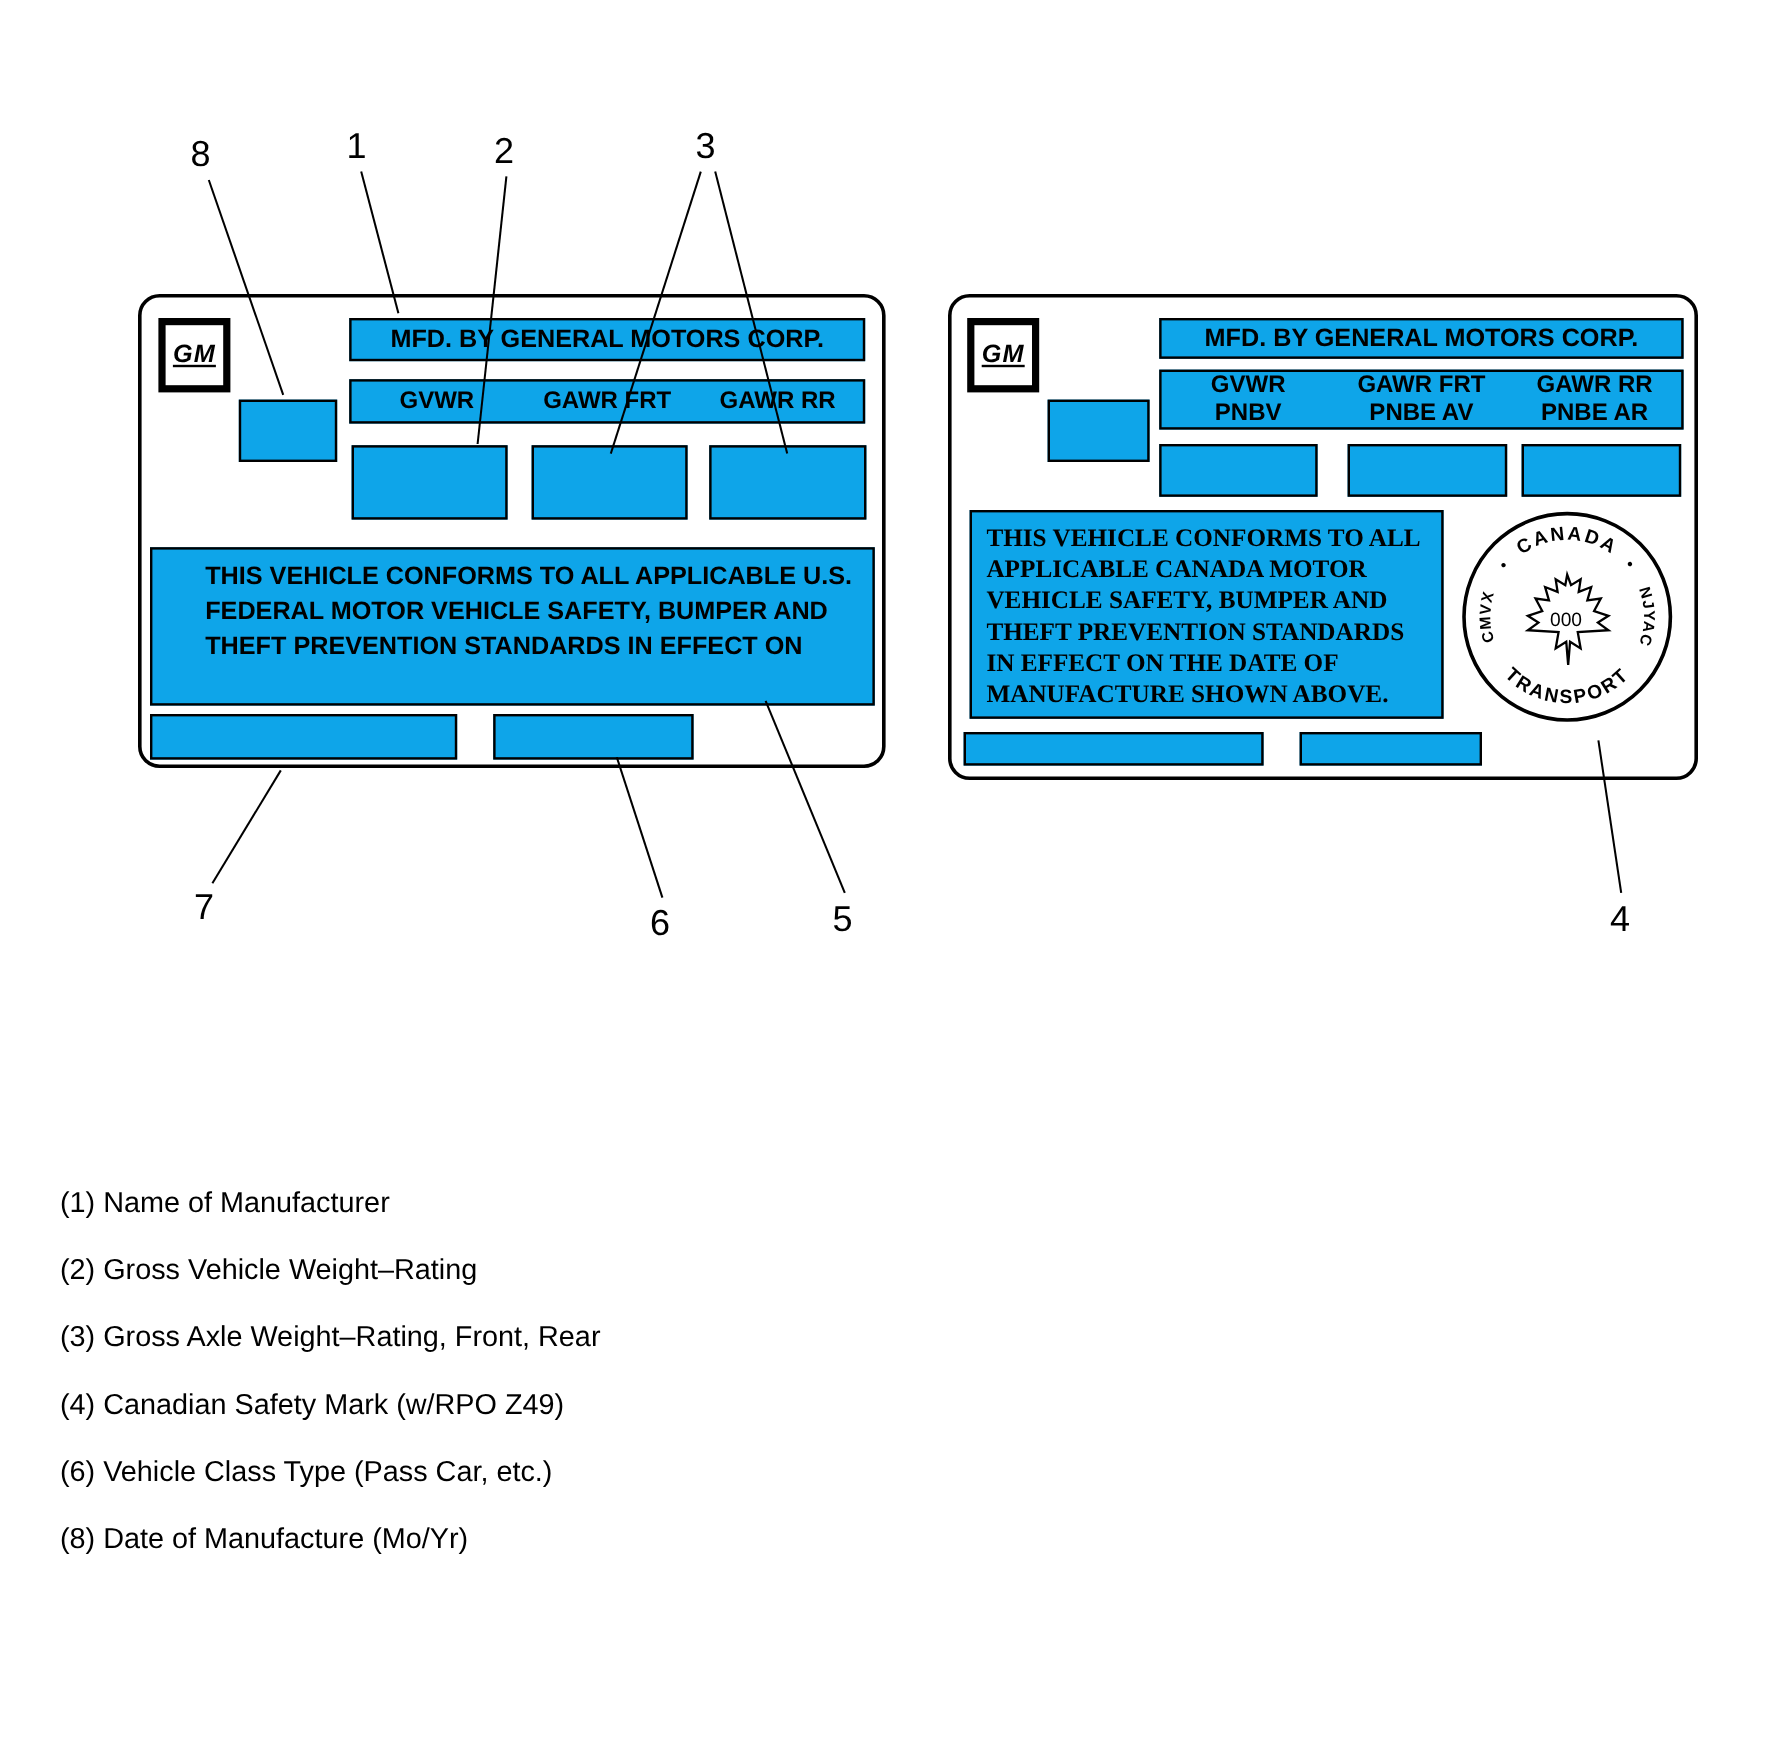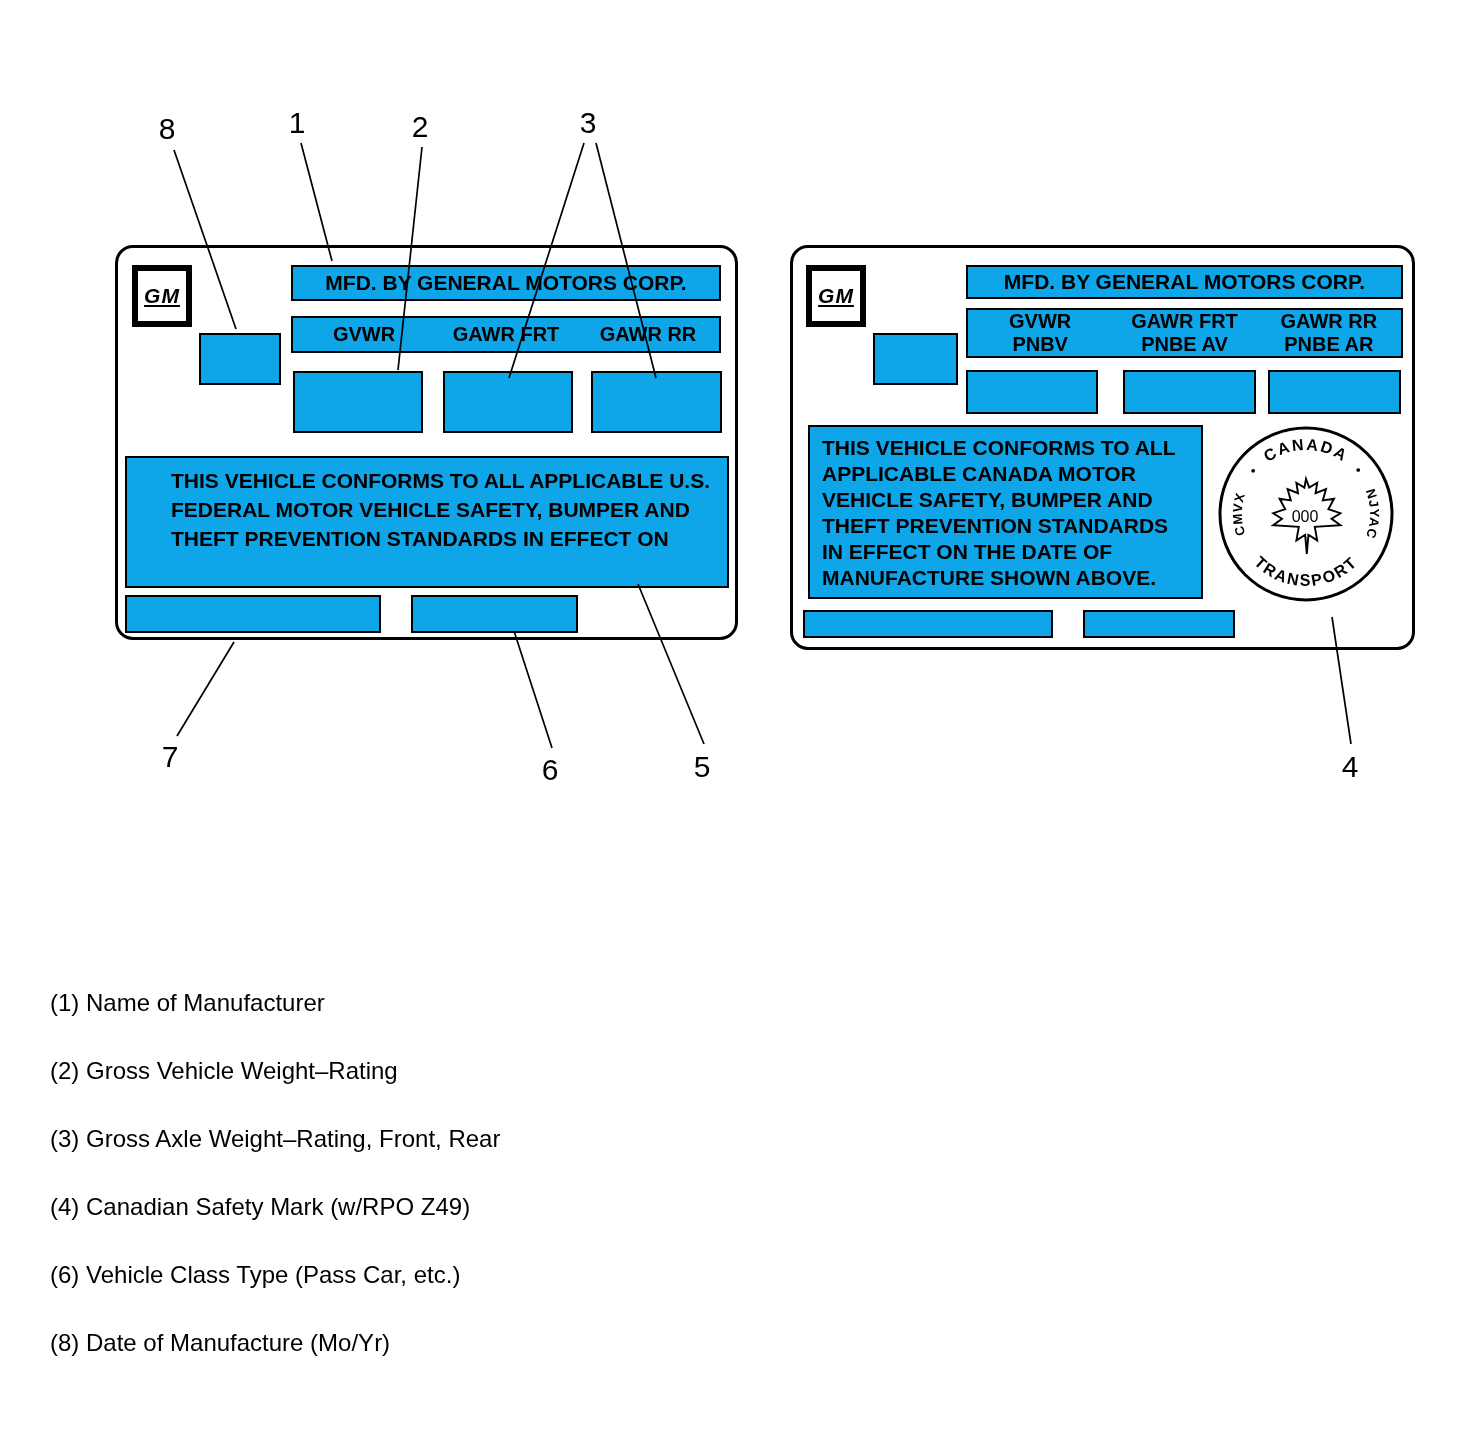--- a/index.html
+++ b/index.html
@@ -22,28 +22,28 @@
   .gm-text { font-weight:bold; font-size:21px; text-decoration:underline; letter-spacing:1px; }
 
   .mfd { display:flex; align-items:center; justify-content:center;
          font-weight:bold; font-size:21px; white-space:nowrap; }
 
   .hdr-row { display:flex; align-items:center; }
   .hdr-cell { flex:1; text-align:center; font-weight:bold; font-size:20px; line-height:23px; }
 
   .cert-text { padding:8px 12px; font-weight:bold; font-size:21px; }
   .cert-text .cert-line { line-height:29px; white-space:nowrap; }
-  .canada-cert .cert-line { line-height:26px; }
+  .canada-cert .cert-line { line-height:26px;font-family:Liberation Serif, serif; }
 
   .safety-mark { position:absolute; }
   .arc-big  { font-family:"Liberation Sans",sans-serif; font-size:16px; font-weight:bold; letter-spacing:2px; fill:#000; }
   .arc-small{ font-family:"Liberation Sans",sans-serif; font-size:13px; font-weight:bold; letter-spacing:1px; fill:#000; }
   .mark-center { font-family:"Liberation Sans",sans-serif; font-size:16px; fill:#000; }
 
-  .legend { position:absolute; left:50px; top:990px; display:flex; flex-direction:column; gap:43px; }
+  .legend { position:absolute; left:50px; top:990px; display:flex; flex-direction:column; gap:31px; }
   .legend-item { font-size:24px; line-height:25px; }
 </style>
 </head>
 <body>
 
 <div class="canvas">
 
 
   <div class="cert-label" style="left:115px; top:245px; width:623px; height:395px;">
     <div class="gm-box" style="left:14px; top:17px; width:60px; height:62px;">

